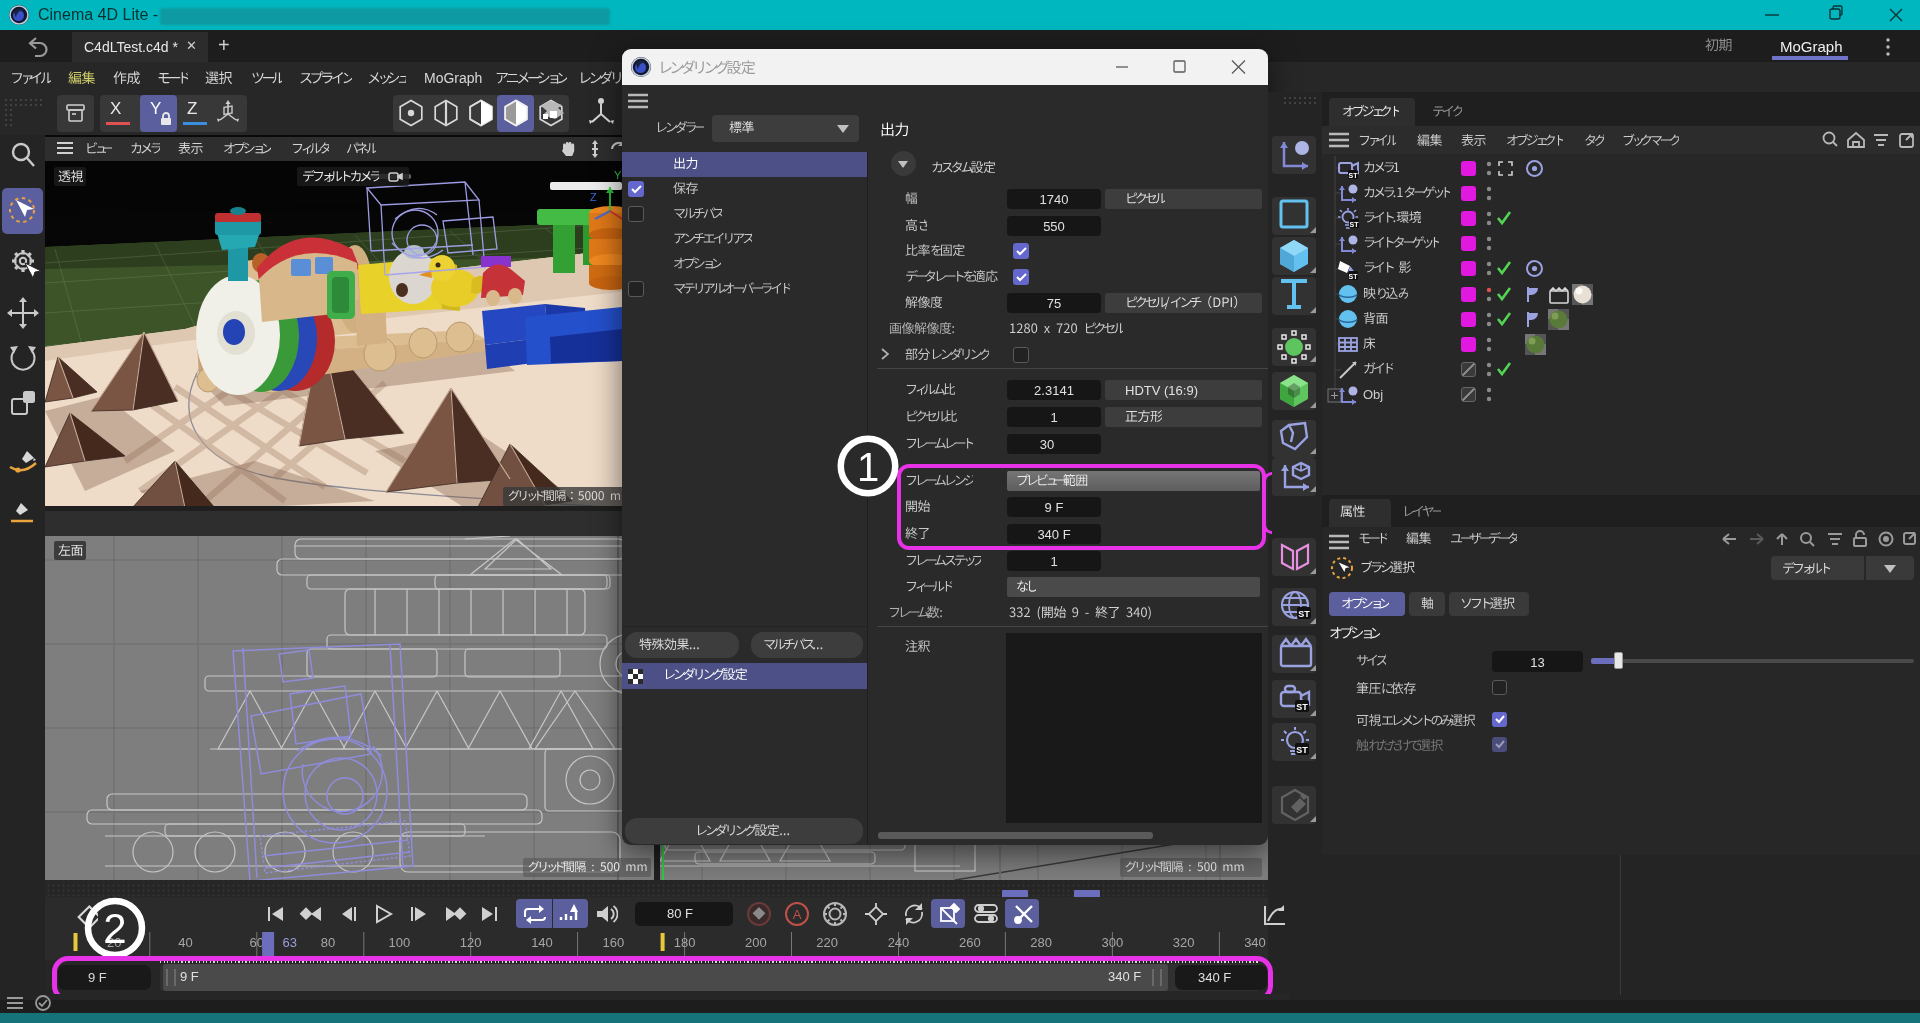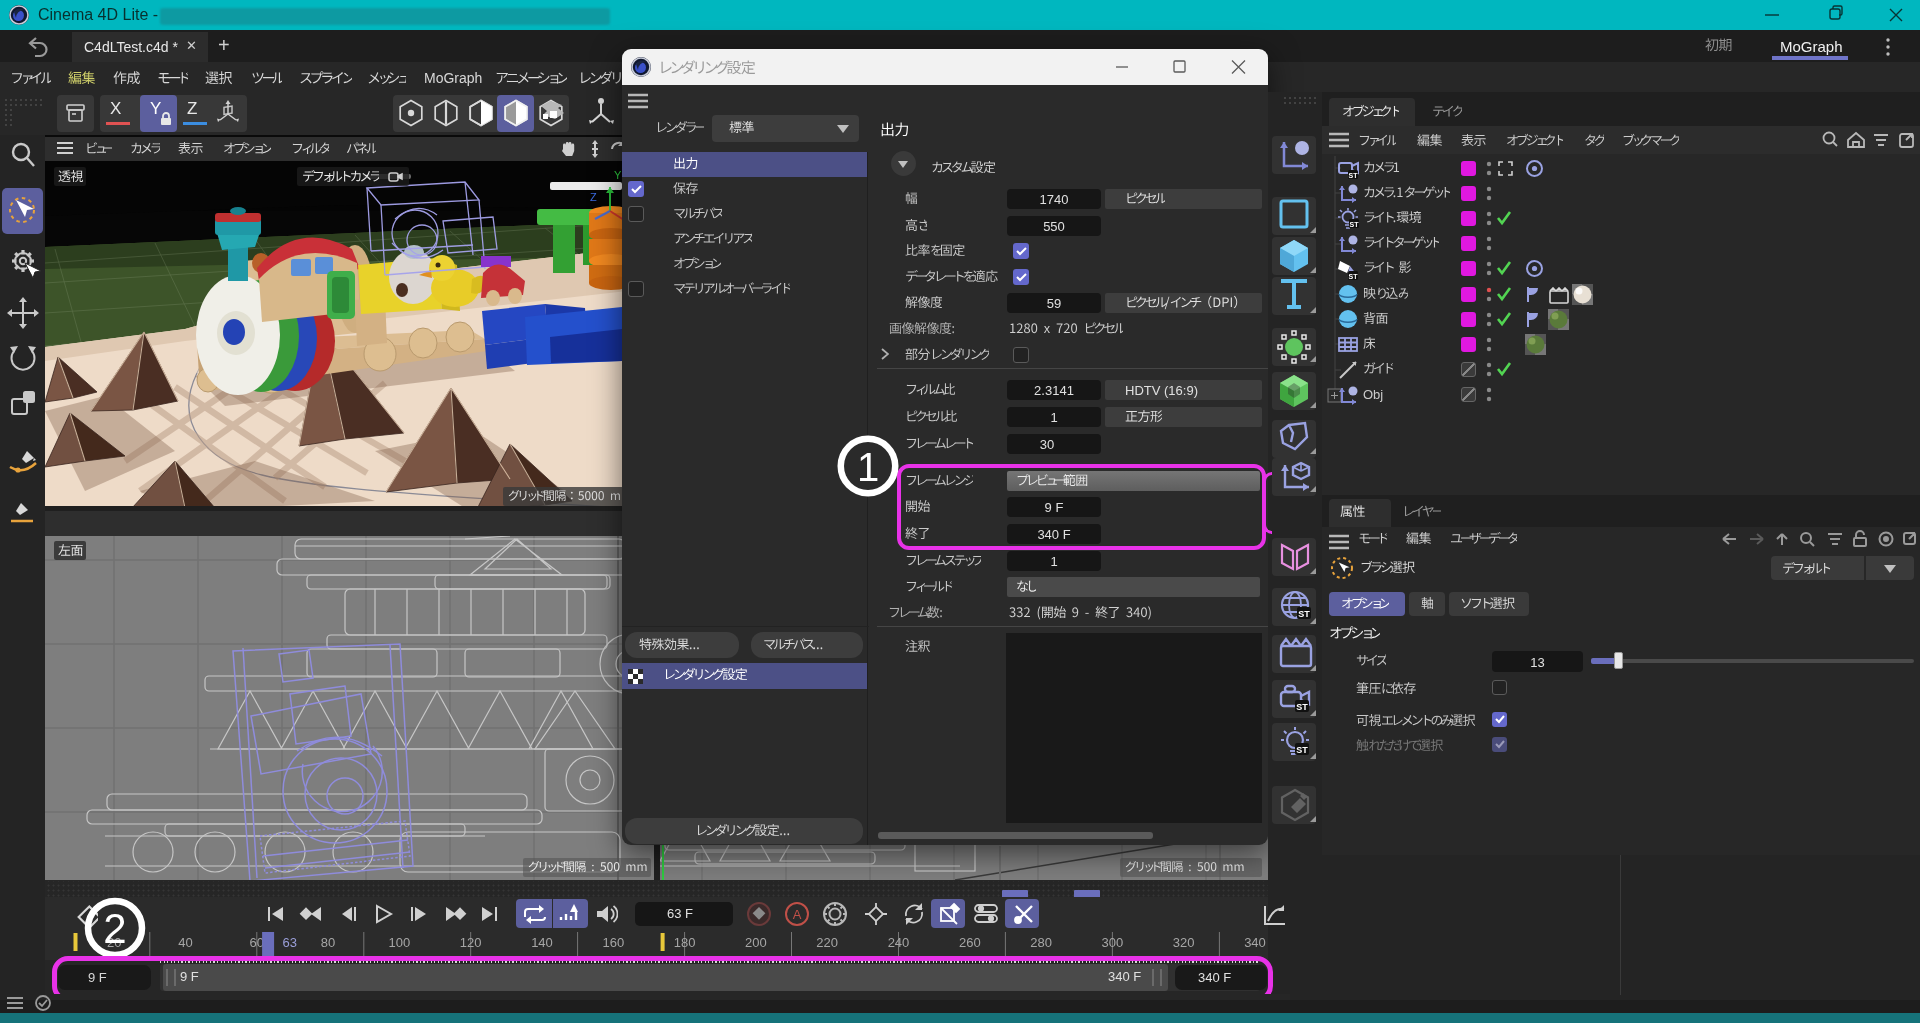--- a/index.html
+++ b/index.html
@@ -1013,21 +1013,21 @@
         <path d="M2 16v-3M7 16v-6M12 16v-4M17 16v-8" stroke-width="2.4"></path>
         <path d="M12 2l4 8h-8z" fill="#fff" stroke="none" transform="translate(3,-2)"></path>
       </g>
 </g>
   </svg>
 <svg class="a" style="left:594px;top:903px" width="24" height="22" viewBox="0 0 24 22">
 <path d="M3 8h5l6-5v16l-6-5H3z" fill="#cfcfcf"></path>
     <path d="M17 6a6 6 0 0 1 0 10M19.5 3a10 10 0 0 1 0 16" stroke="#cfcfcf" stroke-width="1.8" fill="none"></path>
   </svg>
 <div class="a" style="left:635px;top:902px;width:98px;height:24px;background:#161616;border-radius:5px"></div>
-<div class="a" style="left:667px;top:906px;font-size:13px;color:#e0e0e0;font-weight:400;white-space:nowrap;">63 F</div>
+<div class="a" style="left:667px;top:906px;font-size:13px;color:#e0e0e0;font-weight:400;white-space:nowrap;">80 F</div>
 <svg class="a" style="left:746px;top:901px" width="104" height="26" viewBox="0 0 104 26">
 <circle cx="13" cy="13" r="11" fill="#3a2a2a" stroke="#6a3a3a" stroke-width="2"></circle>
     <rect x="8" y="8" width="9" height="9" transform="rotate(45 13 13)" fill="#8a8a8a"></rect>
 <circle cx="51" cy="13" r="11" fill="none" stroke="#c05048" stroke-width="2"></circle>
     <text x="51" y="18" font-size="13" fill="#c05048" text-anchor="middle" font-family="Liberation Sans">A</text>
 <circle cx="89" cy="13" r="11" fill="none" stroke="#b8b8b8" stroke-width="2"></circle>
     <circle cx="89" cy="13" r="5.5" fill="none" stroke="#b8b8b8" stroke-width="2"></circle>
 <path d="M89 5v-3M89 21v3M81 13h-3M97 13h3M83.5 7.5l-2-2M94.5 7.5l2-2M83.5 18.5l-2 2M94.5 18.5l2 2" stroke="#b8b8b8" stroke-width="2"></path>
   </svg>
 <div class="a" style="left:931px;top:899px;width:34px;height:29px;background:#5c5f9e;border-radius:4px"></div>
@@ -1417,21 +1417,21 @@
 <div class="a" style="left:905px;top:295px">
     <svg class="jt " width="37" height="17" viewBox="0 0 37 17">
       <g fill="#c8c8c8" transform="translate(0,12) scale(0.013000,-0.013000)">
         <use href="#u89e3" x="0"></use>
         <use href="#u50cf" x="960"></use>
         <use href="#u5ea6" x="1920"></use>
       </g>
     </svg>
   </div>
 <div class="a" style="left:1007px;top:293px;width:94px;height:20px;background:#161616;border-radius:4px"></div>
-<div class="a" style="left:1007px;top:296px;font-size:13px;color:#e0e0e0;font-weight:400;white-space:nowrap;width:94px;text-align:center">59</div>
+<div class="a" style="left:1007px;top:296px;font-size:13px;color:#e0e0e0;font-weight:400;white-space:nowrap;width:94px;text-align:center">75</div>
 <div class="a" style="left:1105px;top:293px;width:157px;height:20px;background:#3d3d3d;border-radius:2px"></div>
 <div class="a" style="left:1125px;top:295px">
     <svg class="jt " width="121" height="17" viewBox="0 0 121 17">
       <g fill="#e0e0e0" transform="translate(0,12) scale(0.013000,-0.013000)">
         <use href="#u30d4" x="0"></use>
         <use href="#u30af" x="760"></use>
         <use href="#u30bb" x="1520"></use>
         <use href="#u30eb" x="2280"></use>
         <use href="#u2f" x="3040"></use>
         <use href="#u30a4" x="3432"></use>

